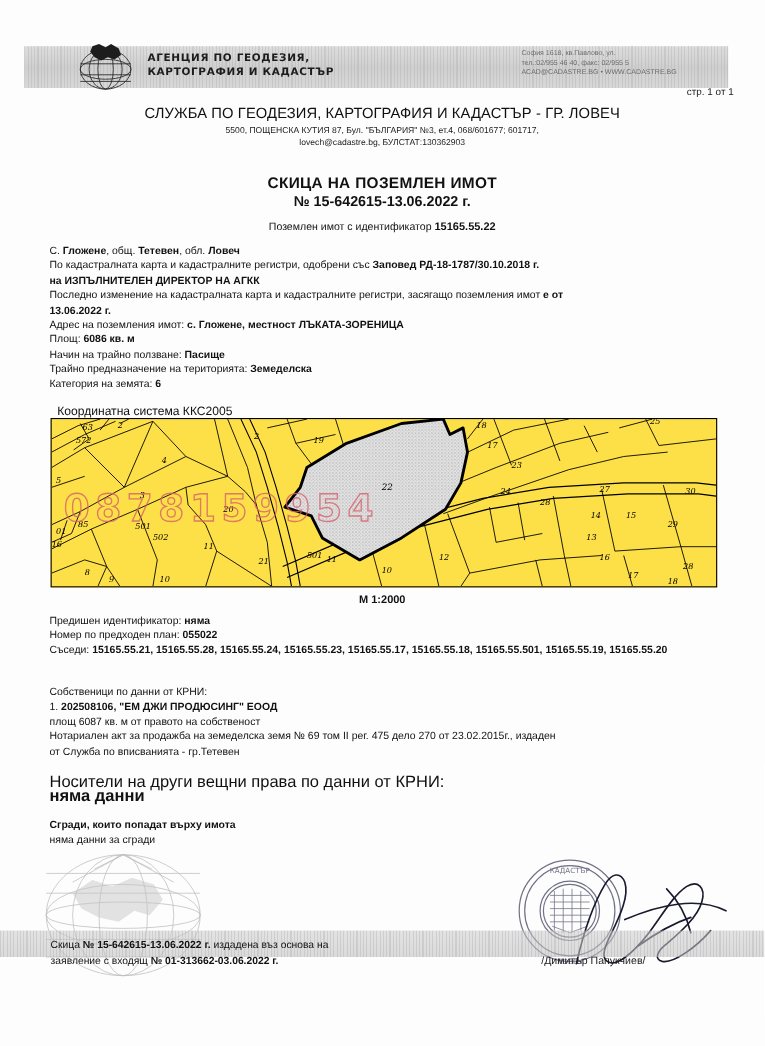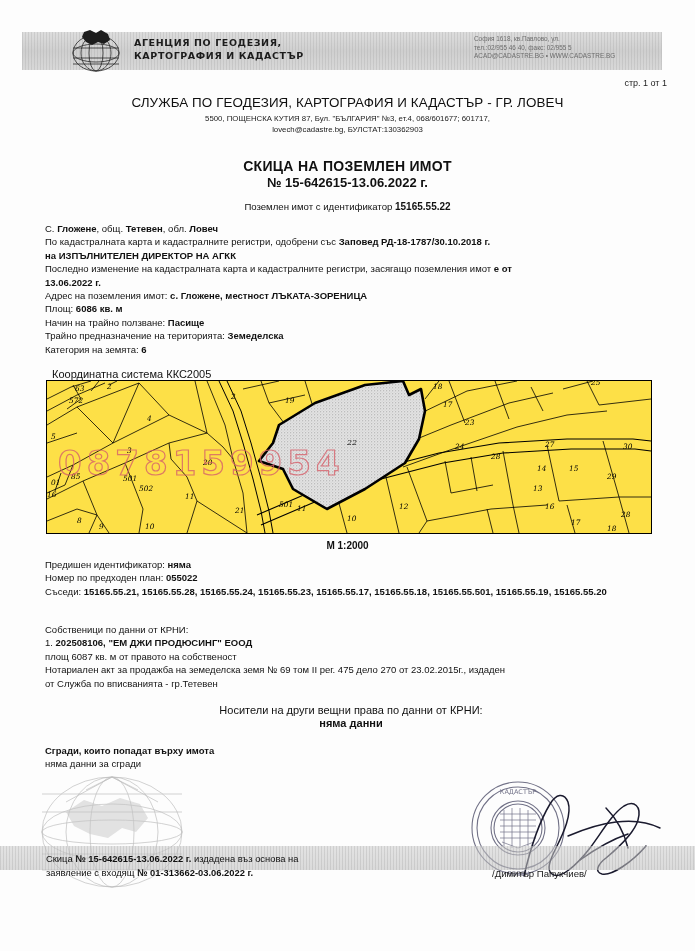--- a/index.html
+++ b/index.html
@@ -19,21 +19,21 @@
   .page {
     position: absolute;
     inset: 0;
     background: #fdfdfd;
   }
 
   
   .letterhead {
     position: absolute;
     left: 22px;
-    top: 30px;
+    top: 40px;
     width: 640px;
     height: 44px;
   }
   .lh-band {
     position: absolute;
     left: 0;
     top: 2px;
     width: 640px;
     height: 38px;
     background:
@@ -201,23 +201,22 @@
     top: 623px;
     width: 612px;
     font-size: 9.5px;
     line-height: 13.4px;
   }
   .rights-block {
     position: absolute;
     left: 45px;
     top: 704px;
     width: 612px;
-    font-size: 11px;
+    font-size: 15px;
     line-height: 13.4px;
-    text-align: center;
   }
   .buildings-block {
     position: absolute;
     left: 45px;
     top: 744px;
     width: 612px;
     font-size: 9.5px;
     line-height: 13.4px;
   }
 

